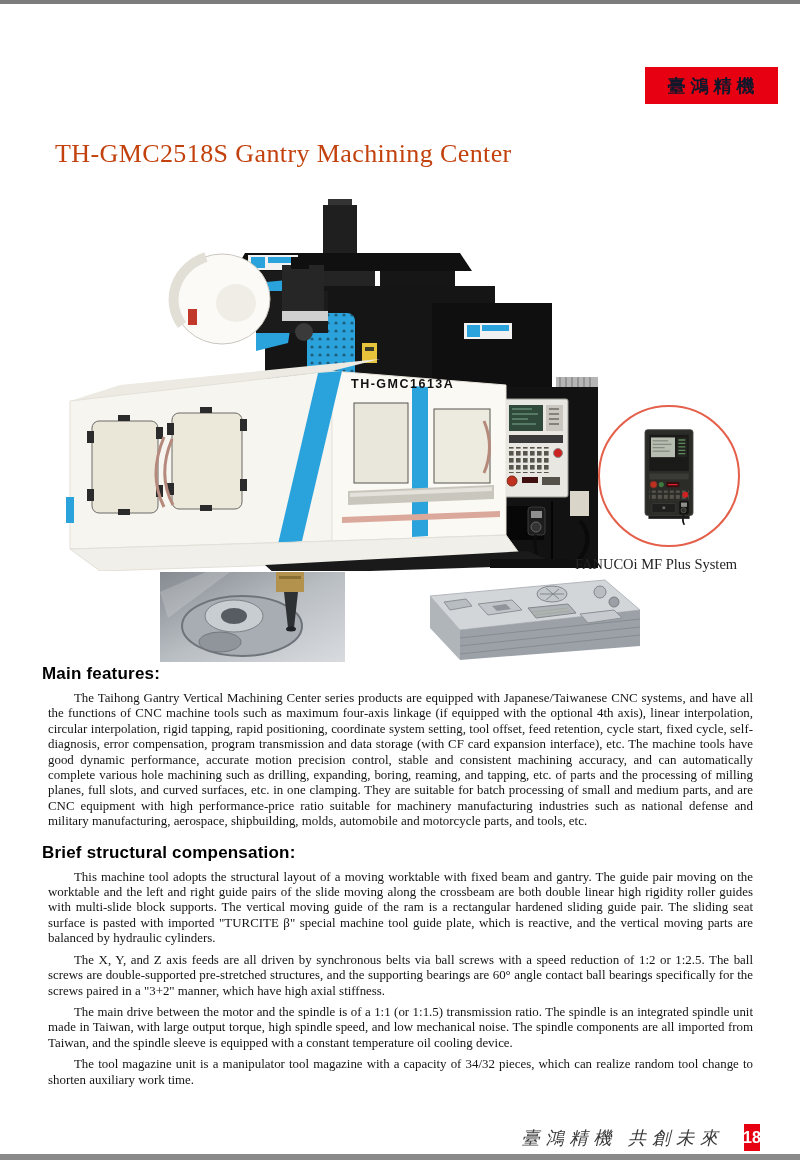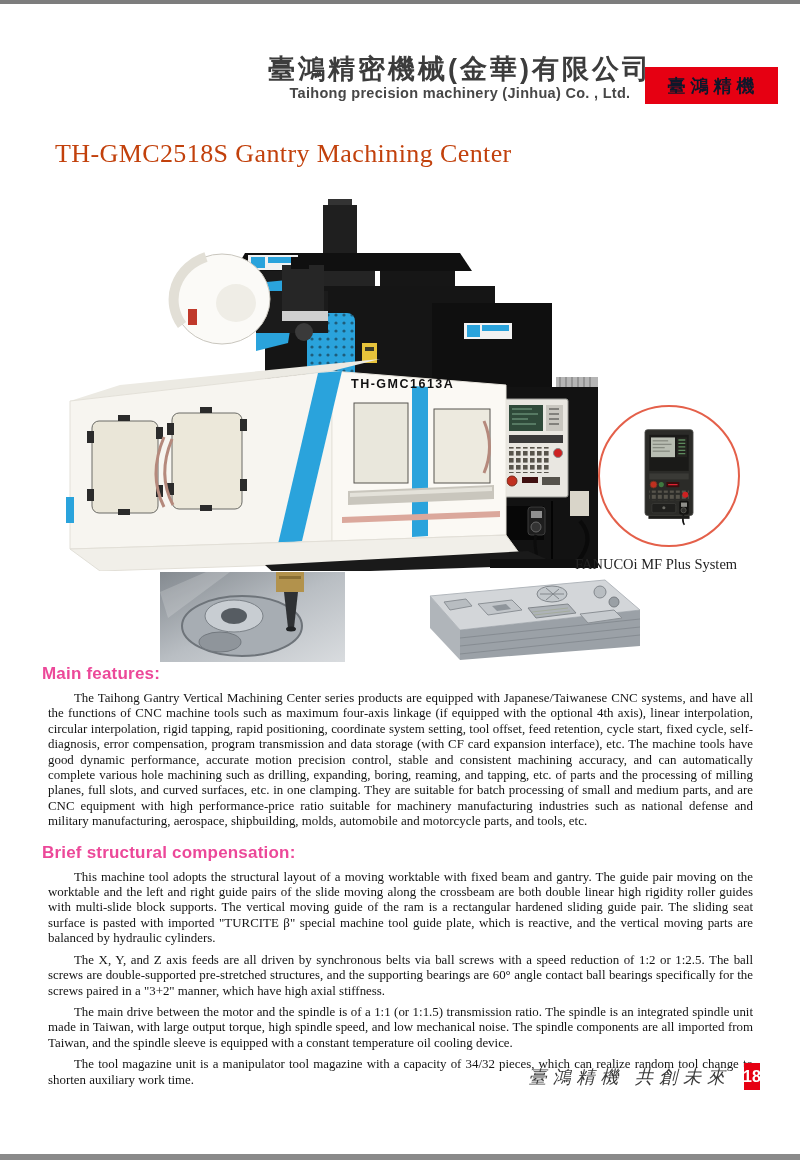--- a/index.html
+++ b/index.html
@@ -29,43 +29,39 @@
          justify-content:center;overflow:hidden;}
   .inset-caption{position:absolute;left:575px;top:556px;width:190px;text-align:left;
                  font-size:14.5px;color:#232323;}
   .photo{position:absolute;top:572px;}
   .photo-left{left:160px;width:185px;height:90px;}
   .photo-right{left:400px;width:245px;height:90px;}
 
   
   .text-block{position:absolute;left:42px;top:664px;width:717px;}
   .sec-heading{margin:0 0 7px 0;font-family:"Liberation Sans",sans-serif;font-size:17px;
-               font-weight:bold;color:#ec4899;letter-spacing:0.2px;}
+               font-weight:bold;color:#000000;letter-spacing:0.2px;}
   .sec-heading.second{margin-top:13px;}
   .body-p{margin:6px;font-size:12.9px;line-height:15.4px;text-align:justify;text-indent:26px;
           color:#141414;}
 
   
-  .footer-row{position:absolute;right:40px;top:1063px;display:flex;align-items:center;gap:13px;}
+  .footer-row{position:absolute;right:40px;top:1124px;display:flex;align-items:center;gap:20px;}
   .slogan{font-family:"Liberation Serif",serif;font-style:italic;font-size:18px;
           letter-spacing:6px;color:#3a3a3a;}
   .pageno{width:16px;height:27px;background:#e60012;color:#ffffff;
           font-family:"Liberation Sans",sans-serif;font-size:16px;font-weight:bold;
           display:flex;align-items:center;justify-content:center;}
 </style>
 </head>
 <body>
 
 <div class="page">
   <div class="top-bar"></div>
 
-  <div class="company">
-    <div class="company-zh">臺鴻精密機械(金華)有限公司</div>
-    <div class="company-en">Taihong precision machinery (Jinhua) Co. , Ltd.</div>
-  </div>
   <div class="badge">臺鴻精機</div>
 
   <h1 class="title">TH-GMC2518S Gantry Machining Center</h1>
 
   <div class="machine-figure">
     <svg width="540" height="380" viewBox="0 0 540 380" xmlns="http://www.w3.org/2000/svg">
       <defs>
         <pattern id="pdots" width="8" height="8" patternUnits="userSpaceOnUse">
           <circle cx="4" cy="4" r="1.6" fill="#14232b" opacity="0.55"></circle>
         </pattern>

